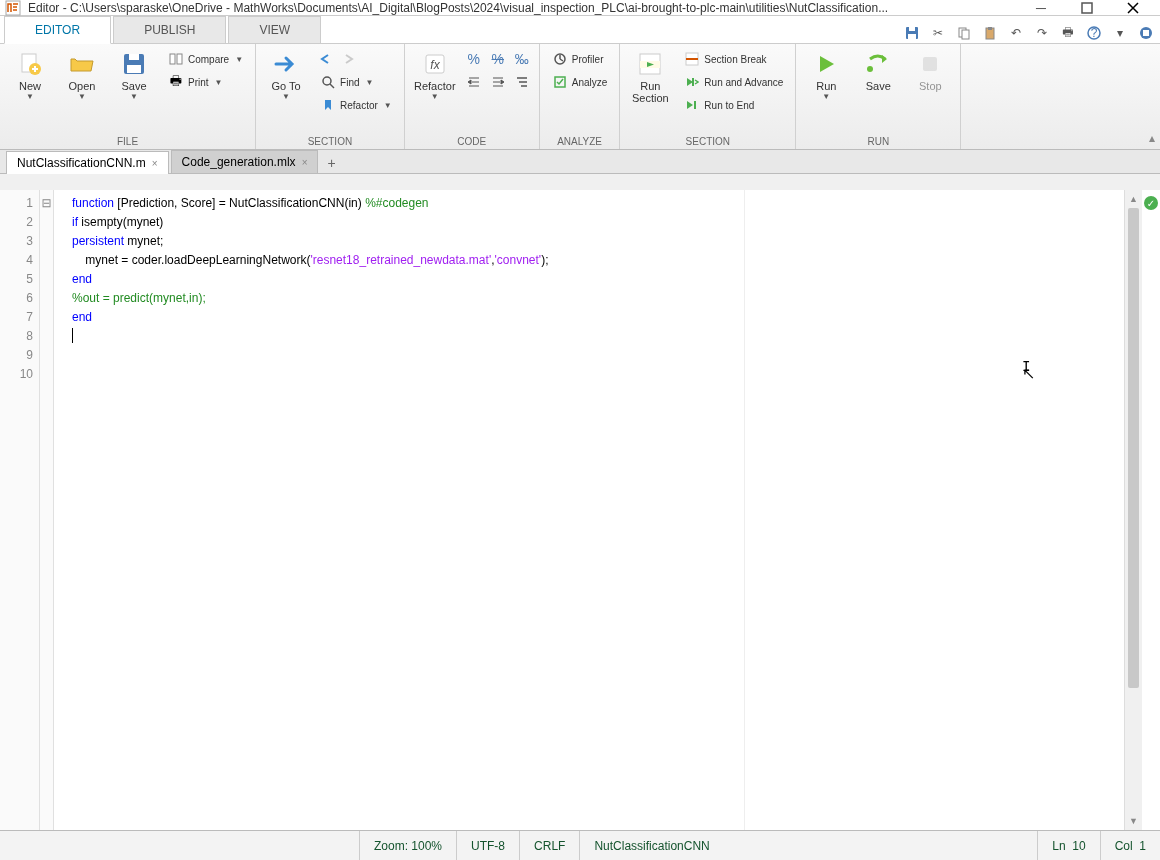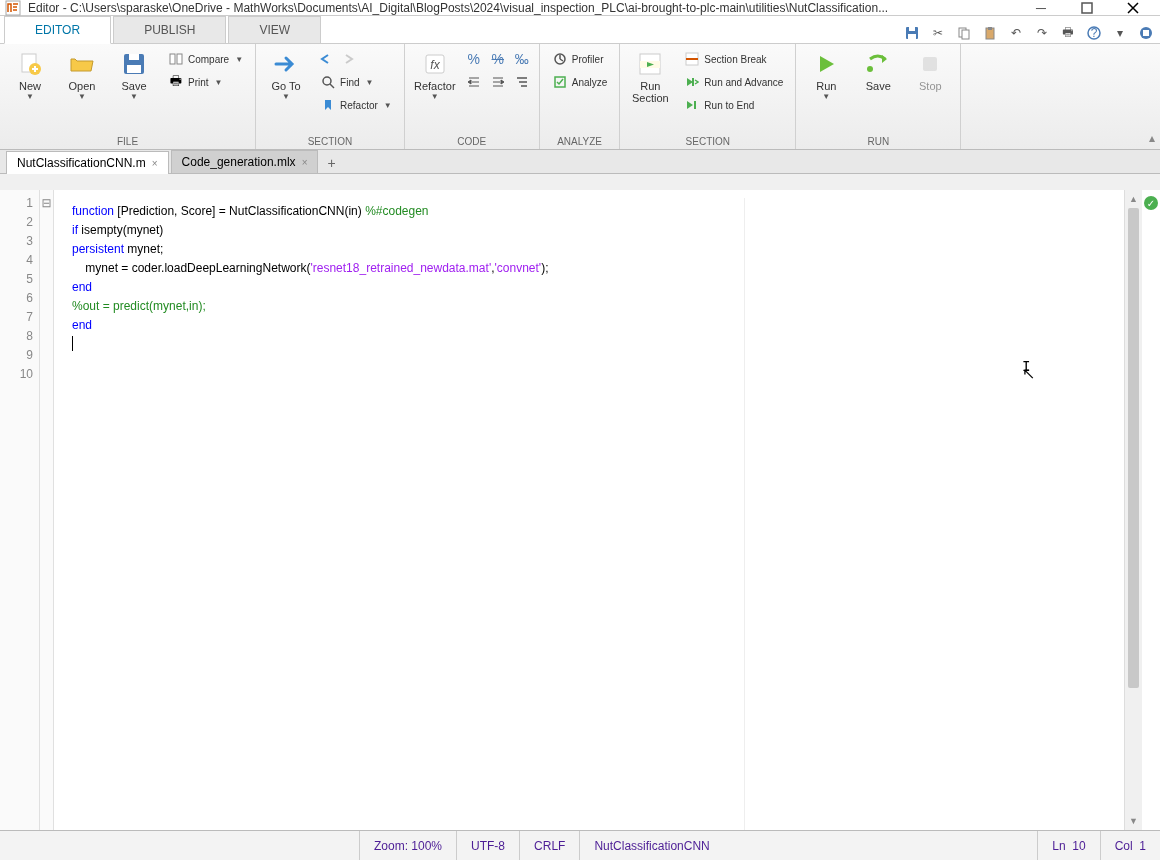--- a/index.html
+++ b/index.html
@@ -46,39 +46,39 @@
 .filetab { padding:4px 10px; font-size:11px; background:#d0d0d0; border:1px solid #bbb; border-bottom:none; margin-right:2px; display:flex; align-items:center; gap:6px; cursor:pointer; }
 .filetab.active { background:#fff; position:relative; top:1px; }
 .filetab .x { font-size:10px; color:#888; cursor:pointer; }
 .addtab { width:22px; height:20px; display:flex; align-items:center; justify-content:center; font-size:14px; color:#666; cursor:pointer; }
 
 
 .editor { position:absolute; top:190px; left:0; right:0; bottom:30px; background:#fff; display:flex; }
 .gutter { width:40px; background:#fafafa; border-right:1px solid #e0e0e0; padding-top:4px; text-align:right; color:#888; font-family:Consolas,monospace; font-size:13px; line-height:19px; position:relative; }
 .gutter .ln { padding-right:6px; }
 .foldcol { width:14px; background:#fafafa; border-right:1px solid #e0e0e0; padding-top:4px; font-family:Consolas,monospace; font-size:11px; line-height:19px; color:#888; text-align:center; }
-.code { flex:1; padding:4px 0 0 18px; font-family:Consolas,monospace; font-size:13px; line-height:19px; position:relative;margin-top:8px; }
+.code { flex:1; padding:4px 0 0 18px; font-family:Consolas,monospace; font-size:13px; line-height:19px; position:relative; }
 .codeline { white-space:pre; }
 .kw { color:#0000ff; }
 .str { color:#a020f0; }
 .com { color:#228b22; }
 .rightmargin { position:absolute; top:0; bottom:0; left:690px; width:1px; background:#eee; }
 .cursor-blink { display:inline-block; width:1px; height:15px; background:#000; vertical-align:text-bottom; animation:blink 1s step-start infinite; }
 @keyframes blink { 50% { opacity:0; } }
 .scrollbar-v { width:18px; background:#f0f0f0; border-left:1px solid #ddd; position:relative; }
 .sb-arrow { height:18px; display:flex; align-items:center; justify-content:center; font-size:9px; color:#888; cursor:pointer; }
 .sb-thumb { position:absolute; top:18px; left:3px; right:3px; height:480px; background:#c8c8c8; border-radius:2px; cursor:pointer; }
 .status-ind { width:18px; display:flex; align-items:flex-start; justify-content:center; padding-top:6px; }
 .status-ok { width:14px; height:14px; border-radius:50%; background:#4caf50; display:flex; align-items:center; justify-content:center; color:#fff; font-size:10px; }
 
 .mouse-cursor { position:absolute; top:364px; left:1022px; font-size:16px; color:#000; pointer-events:none; }
 .ibeam { position:absolute; top:358px; left:1022px; font-family:monospace; font-size:14px; color:#000; pointer-events:none; }
 
 
-.statusbar { position:absolute; bottom:0; left:0; right:0; height:30px; background:#f3f3f3; border-top:1px solid #bbb; display:flex; align-items:center; font-size:12px; color:#4c1d95; }
+.statusbar { position:absolute; bottom:0; left:0; right:0; height:30px; background:#f3f3f3; border-top:1px solid #bbb; display:flex; align-items:center; font-size:12px; color:#14532d; }
 .statusbar .cell { padding:0 14px; border-right:1px solid #ccc; height:100%; display:flex; align-items:center; }
 .statusbar .left-spacer { width:360px; border-right:1px solid #ccc; height:100%; }
 
 
 svg { display:block; }
 </style>
 </head>
 <body>
 
 <div class="titlebar">

